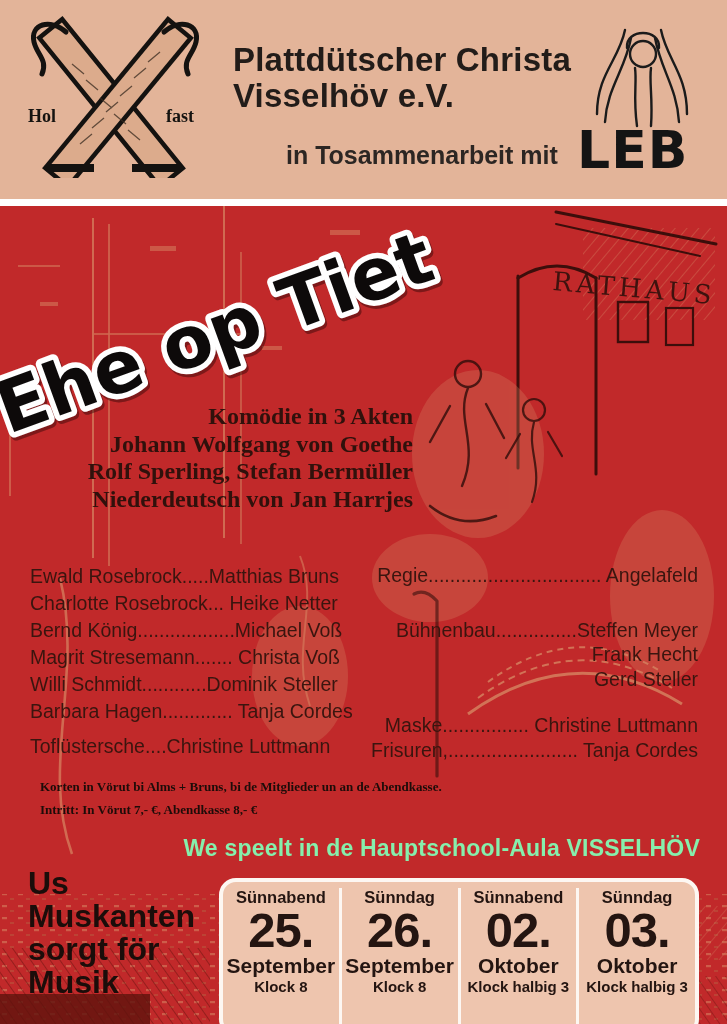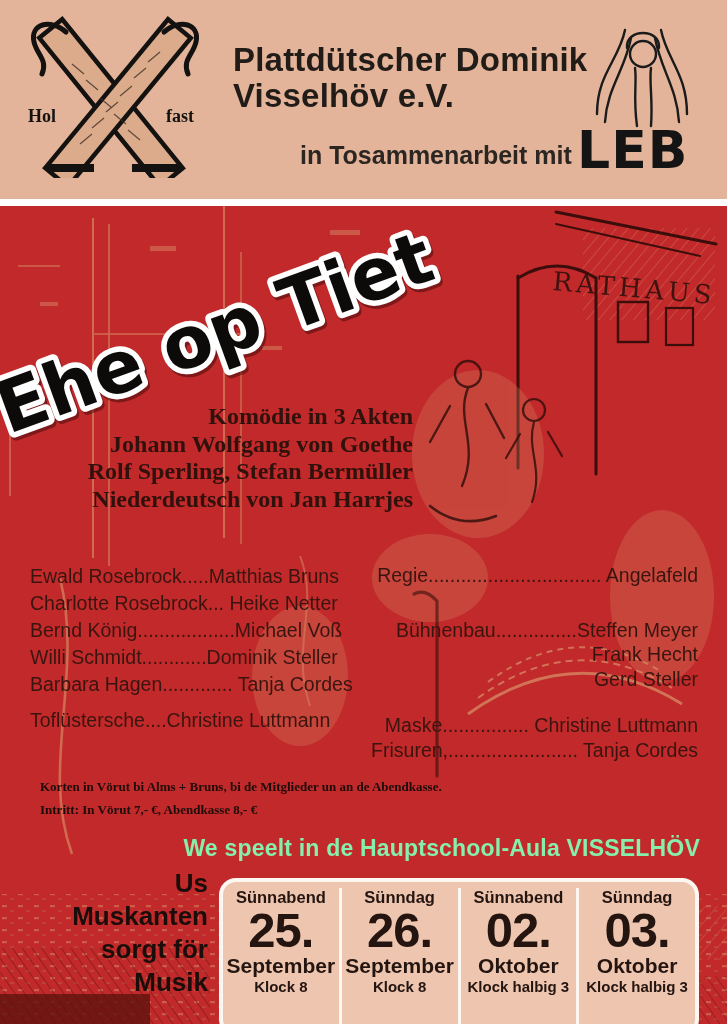--- a/index.html
+++ b/index.html
@@ -3,38 +3,38 @@
 <meta charset="utf-8">
 <style>
   html,body { margin:0; padding:0; background:#888; }
   .page {
     position:relative; width:727px; height:1024px; overflow:hidden;
     font-family:"Liberation Sans", sans-serif; background:#c1292a;
   }
   
   .header { position:absolute; top:0; left:0; width:727px; height:199px; background:#e3b499; }
   .org-name { position:absolute; left:233px; top:42px; font-weight:bold; font-size:33px; line-height:36px; color:#221c19; letter-spacing:0.2px; }
-  .collab { position:absolute; left:300px; top:141px; font-size:25px; font-weight:600; color:#2c2623; }
+  .collab { position:absolute; left:286px; top:141px; font-size:25px; font-weight:600; color:#2c2623; }
   .holfast { position:absolute; left:20px; top:16px; }
   .leb { position:absolute; left:565px; top:18px; }
   .white-strip { position:absolute; top:199px; left:0; width:727px; height:7px; background:#ffffff; }
   
   .poster { position:absolute; top:206px; left:0; width:727px; height:818px; background:#c1292a; }
   .bg-sketch { position:absolute; top:0; left:0; width:727px; height:818px; }
   .title-svg { position:absolute; left:0; top:0; width:490px; height:280px; filter:drop-shadow(2px 3px 0 rgba(45,5,5,.45)); }
   .credits { position:absolute; right:314px; top:197px; text-align:right; white-space:nowrap;
     font-family:"Liberation Serif", serif; font-weight:bold; font-size:24px; line-height:27.5px; color:#30110c; }
   .cast { position:absolute; left:30px; top:357px; font-size:19.5px; line-height:26.9px; color:#3a150f; white-space:nowrap; }
   .prompter { margin-top:9px; }
   .crew { position:absolute; right:29px; top:357px; width:330px; text-align:right; font-size:19.5px; line-height:24.5px; color:#3a150f; white-space:nowrap; }
   .crew .gap-a { margin-top:30px; }
   .crew .gap-b { margin-top:22px; }
   .tickets { position:absolute; left:40px; top:569px; font-family:"Liberation Serif", serif; font-weight:bold; font-size:13px; line-height:23px; color:#1d0c09; }
   .venue { position:absolute; right:27px; top:629px; font-weight:bold; font-size:23px; color:#86efac; letter-spacing:0.2px; }
-  .music { position:absolute; left:28px; top:661px; width:180px; text-align:right; font-weight:bold; font-size:26px; line-height:33px; color:#1b0d0a; }
+  .music { position:absolute; left:28px; top:661px; width:180px; text-align:left; font-weight:bold; font-size:32px; line-height:33px; color:#1b0d0a; }
   
   .dates { position:absolute; left:219px; top:672px; width:480px; height:158px; box-sizing:border-box;
     background:#eec5ae; border:4px solid #fdf7f2; border-radius:17px; display:flex; overflow:hidden; }
   .date-col { flex:1 1 0; display:flex; flex-direction:column; align-items:center; justify-content:flex-start; color:#241511; padding-top:5px; }
   .d-sep { width:3px; background:#fdf7f2; margin:6px 0; }
   .d-day  { font-weight:bold; font-size:16.5px; line-height:20px; }
   .d-num  { font-weight:bold; font-size:49px; line-height:47px; letter-spacing:-1px; }
   .d-month{ font-weight:bold; font-size:21px; line-height:23px; }
   .d-time { font-weight:bold; font-size:15px; line-height:19px; }
 </style>
@@ -60,21 +60,21 @@
         <path d="M60,128 l12,-10 M72,112 l12,-10 M86,96 l12,-10 M100,80 l12,-10 M114,62 l12,-10 M128,46 l12,-10"></path>
         <path d="M120,124 l-12,-10 M106,108 l-12,-10 M92,92 l-12,-10 M78,74 l-12,-10 M64,58 l-12,-10"></path>
       </g>
 
       <path d="M28,152 H74 M112,152 H160" stroke="#141210" stroke-width="8"></path>
       <text x="8" y="106" font-family="'Liberation Serif',serif" font-size="18" font-weight="bold" fill="#151310">Hol</text>
       <text x="146" y="106" font-family="'Liberation Serif',serif" font-size="18" font-weight="bold" fill="#151310">fast</text>
     </svg>
 
     <div class="org-name">
-      <div>Plattdütscher Dominik</div>
+      <div>Plattdütscher Christa</div>
       <div>Visselhöv e.V.</div>
     </div>
 
     <div class="collab">in Tosammenarbeit mit</div>
 
     <svg class="leb" width="152" height="160" viewBox="0 0 152 160">
       <g stroke="#1b1b1b" stroke-width="2.4" fill="none" stroke-linecap="round">
         <circle cx="78" cy="36" r="13"></circle>
         <path d="M62,30 C60,10 96,10 94,30"></path>
         <path d="M32,96 C32,56 54,42 60,12"></path>
@@ -173,20 +173,21 @@
       <div>Komödie in 3 Akten</div>
       <div>Johann Wolfgang von Goethe</div>
       <div>Rolf Sperling, Stefan Bermüller</div>
       <div>Niederdeutsch von Jan Harrjes</div>
     </div>
 
     <div class="cast">
       <div>Ewald Rosebrock.....Matthias Bruns</div>
       <div>Charlotte Rosebrock... Heike Netter</div>
       <div>Bernd König..................Michael Voß</div>
+      <div>Magrit Stresemann....... Christa Voß</div>
       <div>Willi Schmidt............Dominik Steller</div>
       <div>Barbara Hagen............. Tanja Cordes</div>
       <div class="prompter">Toflüstersche....Christine Luttmann</div>
     </div>
 
     <div class="crew">
       <div>Regie................................ Angelafeld</div>
       <div class="gap-a">Bühnenbau...............Steffen Meyer</div>
       <div>Frank Hecht</div>
       <div>Gerd Steller</div>

